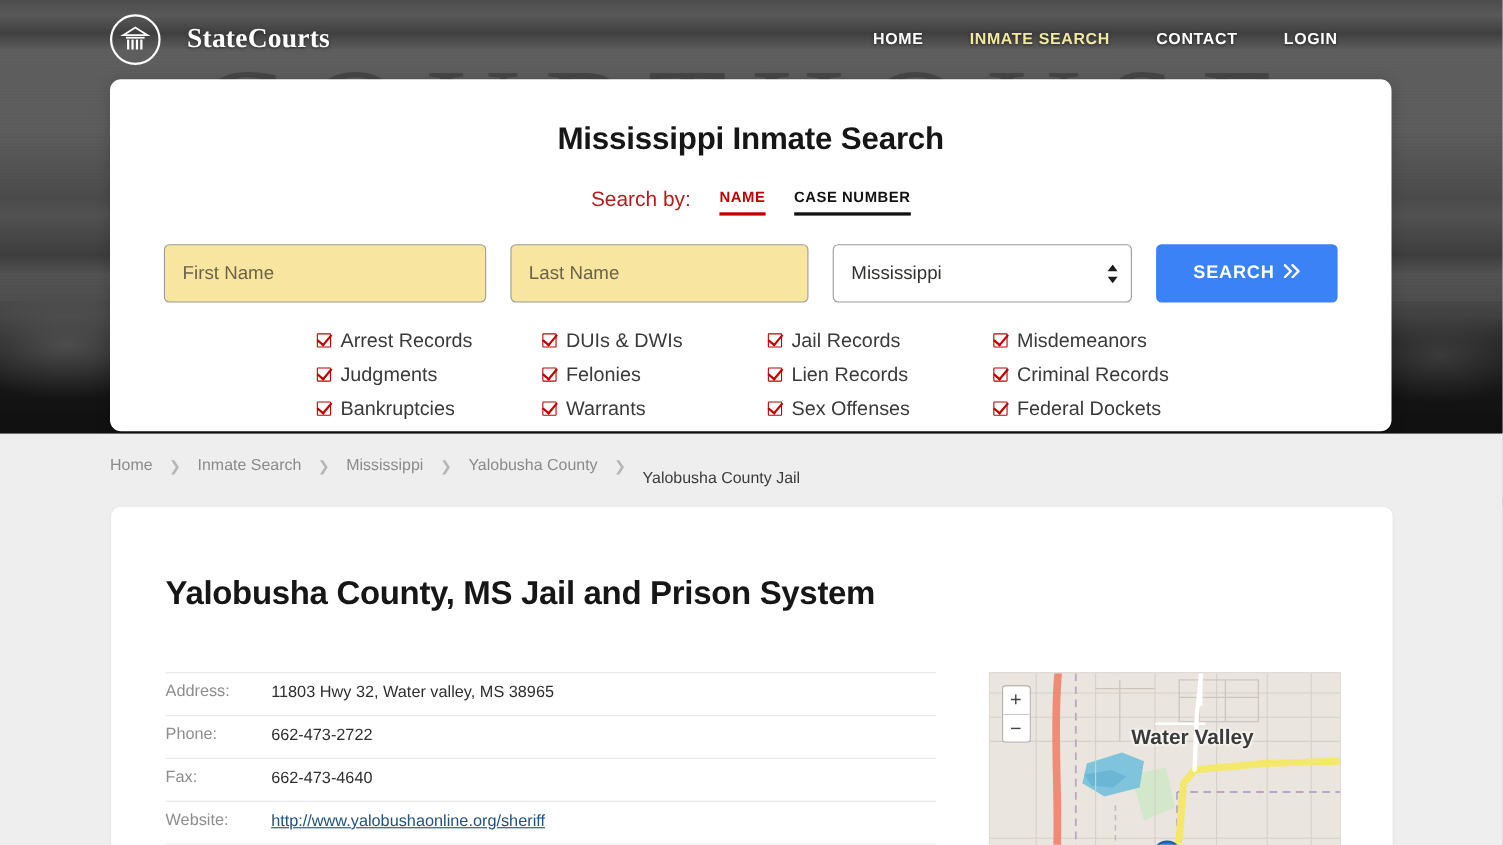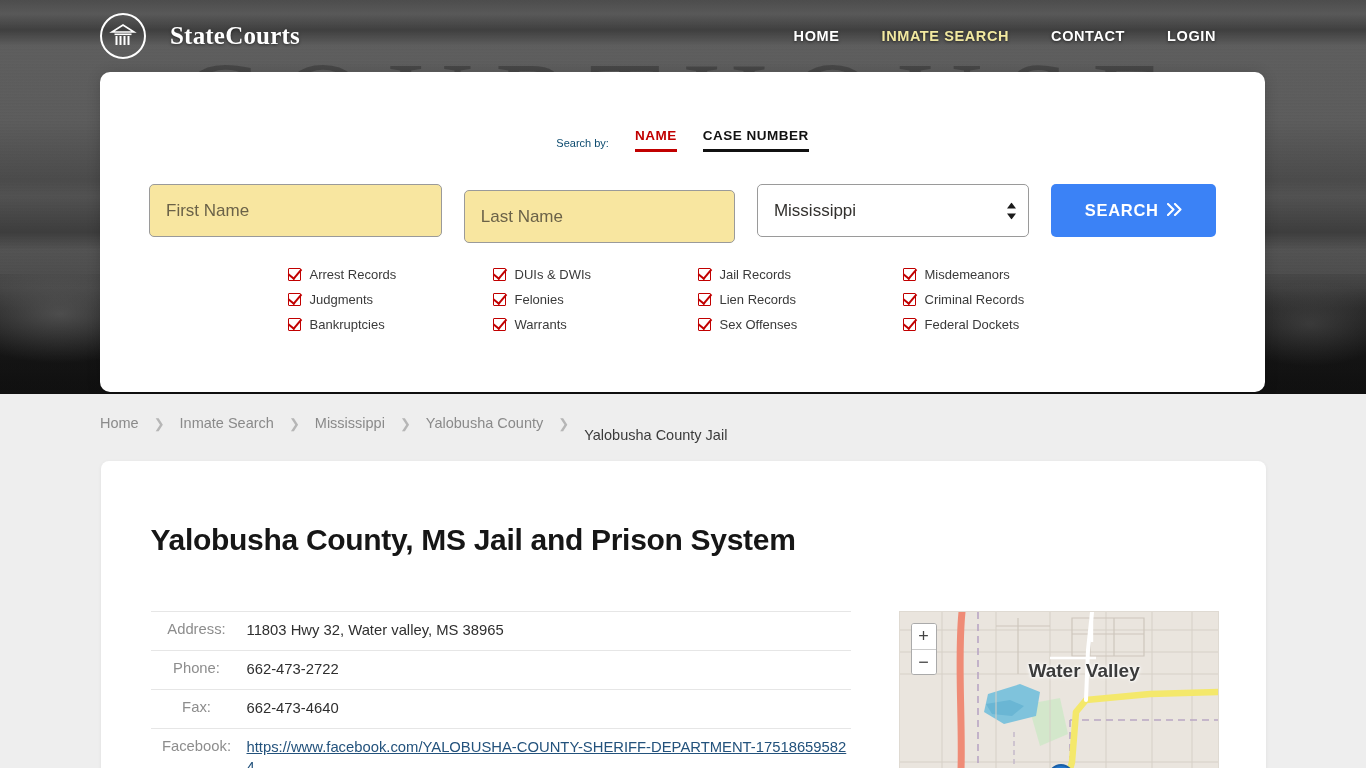--- a/index.html
+++ b/index.html
@@ -139,22 +139,22 @@
     letter-spacing: -.2px;
   }
   .searchby-row {
     display: flex;
     align-items: flex-end;
     justify-content: center;
     gap: 26px;
     margin-top: 28px;
   }
   .searchby-label {
-    font-size: 11px;
-    color: #0c4a6e;
+    font-size: 19px;
+    color: #b91c1c;
     padding-bottom: 3px;
   }
   .tab {
     font-size: 13.5px;
     font-weight: 700;
     letter-spacing: .5px;
     padding-bottom: 6px;
     cursor: pointer;
   }
   .tab.is-active { color: #c10000; border-bottom: 3px solid #c10000; }
@@ -173,21 +173,21 @@
     border-radius: 5px;
     background: #f8e6a0;
     font-size: 17px;
     color: #5c5338;
     padding: 0 16px;
     font-family: "Liberation Sans", sans-serif;
     outline: none;
   }
   .field::placeholder { color: #6b6248; opacity: 1; }
   .field-first { width: 297px; }
-  .field-last  { width: 275px; margin-top: 12px; }
+  .field-last  { width: 275px; }
   .select-wrap {
     position: relative;
     width: 277px; height: 53px;
   }
   .select-box {
     width: 100%; height: 100%;
     border: 1px solid #9a9a9a;
     border-radius: 5px;
     background: #ffffff;
     font-size: 17px;
@@ -221,21 +221,21 @@
     margin-top: 24px;
     display: grid;
     grid-template-columns: repeat(4, 205px);
     justify-content: center;
     row-gap: 10px;
     column-gap: 0;
     padding-left: 30px;
   }
   .check {
     display: flex; align-items: center; gap: 9px;
-    font-size: 13px;
+    font-size: 18px;
     color: #3a3a3a;
   }
   .cbox {
     width: 13px; height: 13px;
     flex: 0 0 auto;
     border: 1.5px solid #c10000;
     border-radius: 1px;
     position: relative;
   }
   .cbox::after {
@@ -284,21 +284,21 @@
     margin: 18px 0 54px;
     letter-spacing: -.3px;
   }
   .body-cols { display: flex; gap: 48px; }
   .info-col { width: 700px; flex: 0 0 700px; }
   .info-table { width: 100%; border-collapse: collapse; }
   .info-table tr { border-bottom: 1px solid #e6e6e6; }
   .info-table tr:first-child { border-top: 1px solid #e6e6e6; }
   .info-table th {
     width: 92px;
-    text-align: center;
+    text-align: left;
     font-weight: 400;
     font-size: 14.8px;
     color: #8d8d8d;
     padding: 9px 0;
     vertical-align: top;
     white-space: nowrap;
   }
   .info-table td {
     font-size: 14.8px;
     color: #2f2f2f;
@@ -391,20 +391,21 @@
 
     <nav class="mainnav">
       <a href="#">HOME</a>
       <a href="#" class="active">INMATE SEARCH</a>
       <a href="#">CONTACT</a>
       <a href="#">LOGIN</a>
     </nav>
   </div>
 
   <section class="search-card">
+    <h1 class="search-title">Mississippi Inmate Search</h1>
 
     <div class="searchby-row">
       <span class="searchby-label">Search by:</span>
       <span class="tab is-active">NAME</span>
       <span class="tab is-idle">CASE NUMBER</span>
     </div>
 
     <div class="fields-row">
       <input class="field field-first" type="text" placeholder="First Name" style="">
       <input class="field field-last" type="text" placeholder="Last Name" style="">
@@ -515,20 +516,26 @@
             </tr>
             <tr>
               <th>Phone:</th>
               <td>662-473-2722</td>
             </tr>
             <tr>
               <th>Fax:</th>
               <td>662-473-4640</td>
             </tr>
             <tr>
+              <th>Website:</th>
+              <td>
+                <a href="#">http://www.yalobushaonline.org/sheriff</a>
+              </td>
+            </tr>
+            <tr>
               <th>Facebook:</th>
               <td>
                 <a href="#">https://www.facebook.com/YALOBUSHA-COUNTY-SHERIFF-DEPARTMENT-175186595824</a>
               </td>
             </tr>
           </tbody>
         </table>
       </div>
 
       <div class="map-col">

